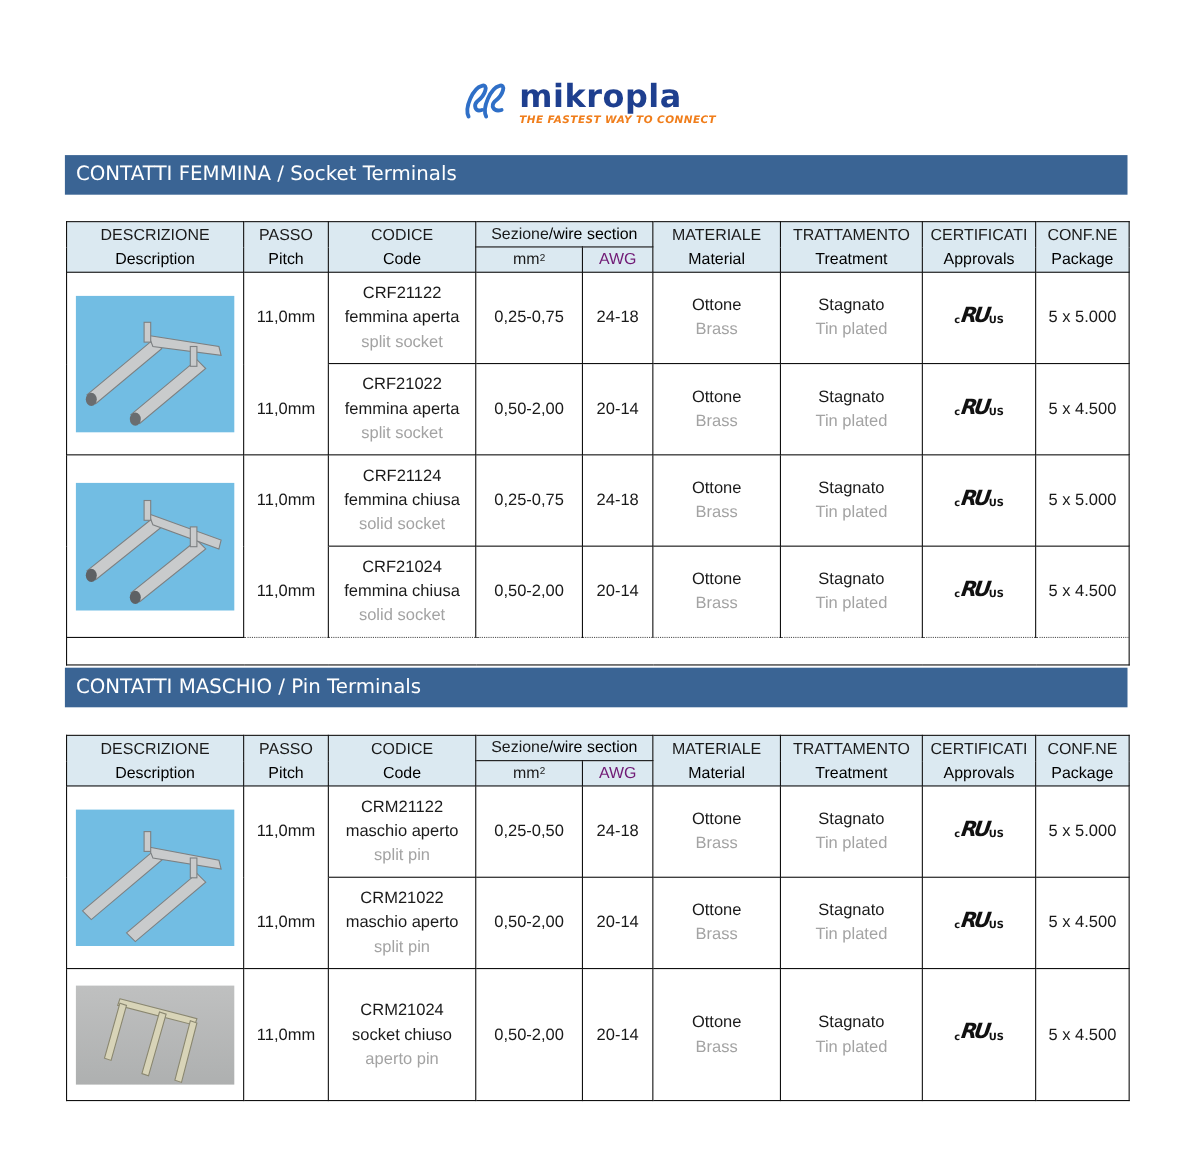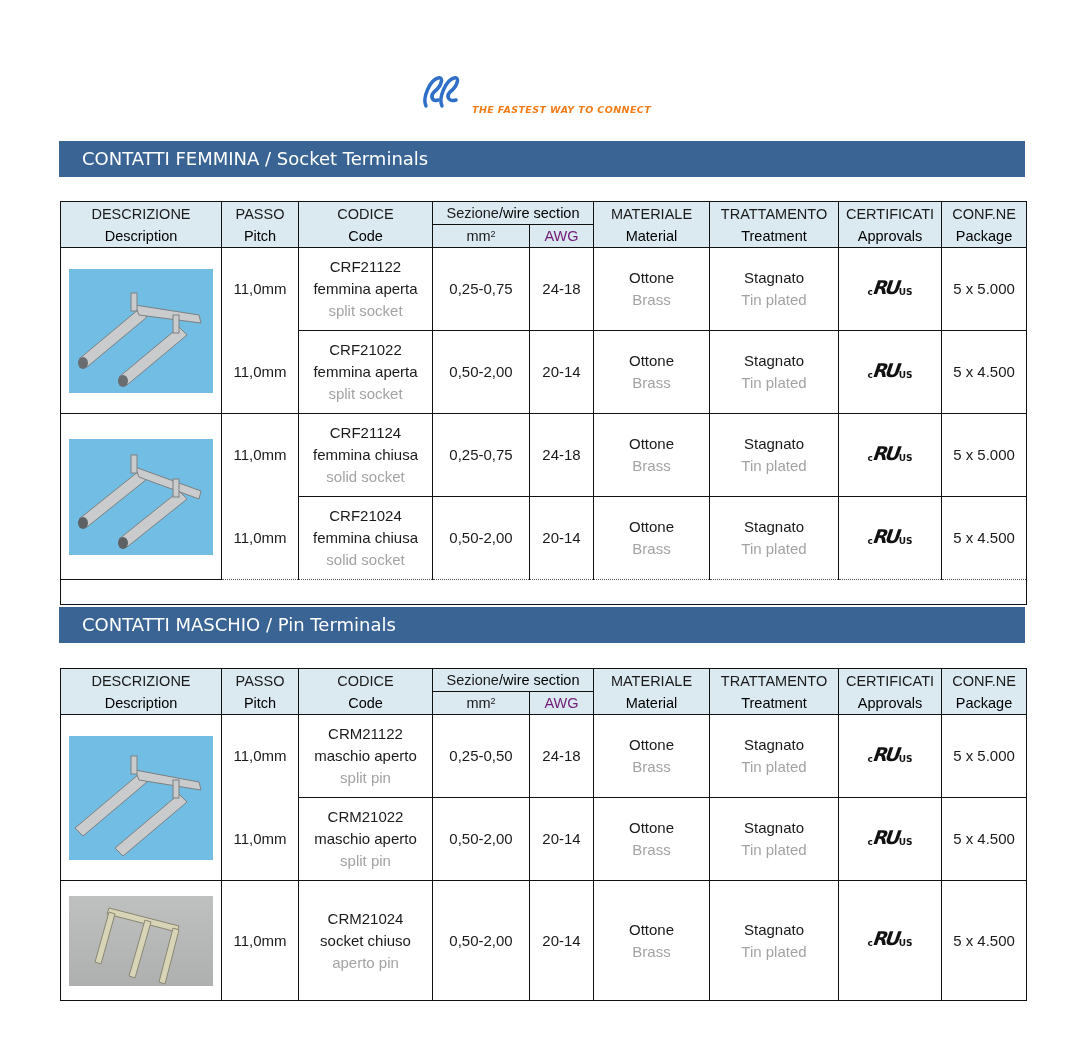--- a/index.html
+++ b/index.html
@@ -6,21 +6,21 @@
   html, body { width: 1080px; height: 1060px; background: #ffffff; overflow: hidden; }
   body { position: relative; font-family: "DejaVu Sans", sans-serif; color: #1a1a1a; }
 
   
   .logo { position: absolute; left: 420px; top: 70px; width: 240px; height: 50px; }
   .logo-swirl { position: absolute; left: 0; top: 2px; width: 50px; height: 40px; }
   .logo-word { position: absolute; left: 52px; top: 0px; font-family: "DejaVu Sans", sans-serif; font-weight: bold; font-size: 29px; color: #1e3f8f; letter-spacing: 0.5px; line-height: 34px; }
   .logo-tag { position: absolute; left: 52px; top: 34px; font-family: "DejaVu Sans", sans-serif; font-weight: bold; font-style: italic; font-size: 9.5px; color: #f07d1a; letter-spacing: 0.4px; white-space: nowrap; }
 
   
-  .banner { position: absolute; left: 59px; width: 966px; height: 36px; background: #3a6494; color: #ffffff; font-family: "DejaVu Sans", sans-serif; font-size: 18px; line-height: 36px; padding-left: 23px; }
+  .banner { position: absolute; left: 59px; width: 966px; height: 36px; background: #3a6494; color: #ffffff; font-family: "DejaVu Sans", sans-serif; font-size: 18px; line-height: 36px; padding-left: 10px; }
   .banner1 { top: 141px; }
   .banner2 { top: 607px; }
 
   
   table.spec { position: absolute; left: 60px; width: 966px; border-collapse: collapse; table-layout: fixed; font-family: "Liberation Sans", sans-serif; }
   table.spec1 { top: 201px; }
   table.spec2 { top: 668px; }
   table.spec th, table.spec td { border: 1.5px solid #111; text-align: center; vertical-align: middle; font-weight: normal; }
   table.spec th { background: #dbe9f1; font-size: 14.5px; line-height: 22px; color: #1a1a1a; padding: 0; }
   .sub { color: #701a75; }
@@ -50,20 +50,21 @@
   .filler td { height: 25px; border-left: 1.5px solid #111; border-right: 1.5px solid #111; }
 </style>
 </head>
 <body>
 
 <div class="logo">
   <svg class="logo-swirl" viewBox="0 0 50 40" width="50" height="40">
     <path d="M6 34 C2 26, 10 8, 18 6 C24 4, 22 14, 14 20 C10 24, 12 30, 18 28" fill="none" stroke="#2f6fc7" stroke-width="3.5" stroke-linecap="round"></path>
     <path d="M22 34 C18 26, 26 8, 34 6 C40 4, 38 14, 30 20 C26 24, 28 30, 36 28" fill="none" stroke="#2f6fc7" stroke-width="3.5" stroke-linecap="round"></path>
   </svg>
+  <div class="logo-word">mikropla</div>
   <div class="logo-tag">THE FASTEST WAY TO CONNECT</div>
 </div>
 
 <div class="banner banner1">CONTATTI FEMMINA / Socket Terminals</div>
 
 <table class="spec spec1">
   <colgroup>
     <col style="width:161px">
       <col style="width:77px">
       <col style="width:134px">

